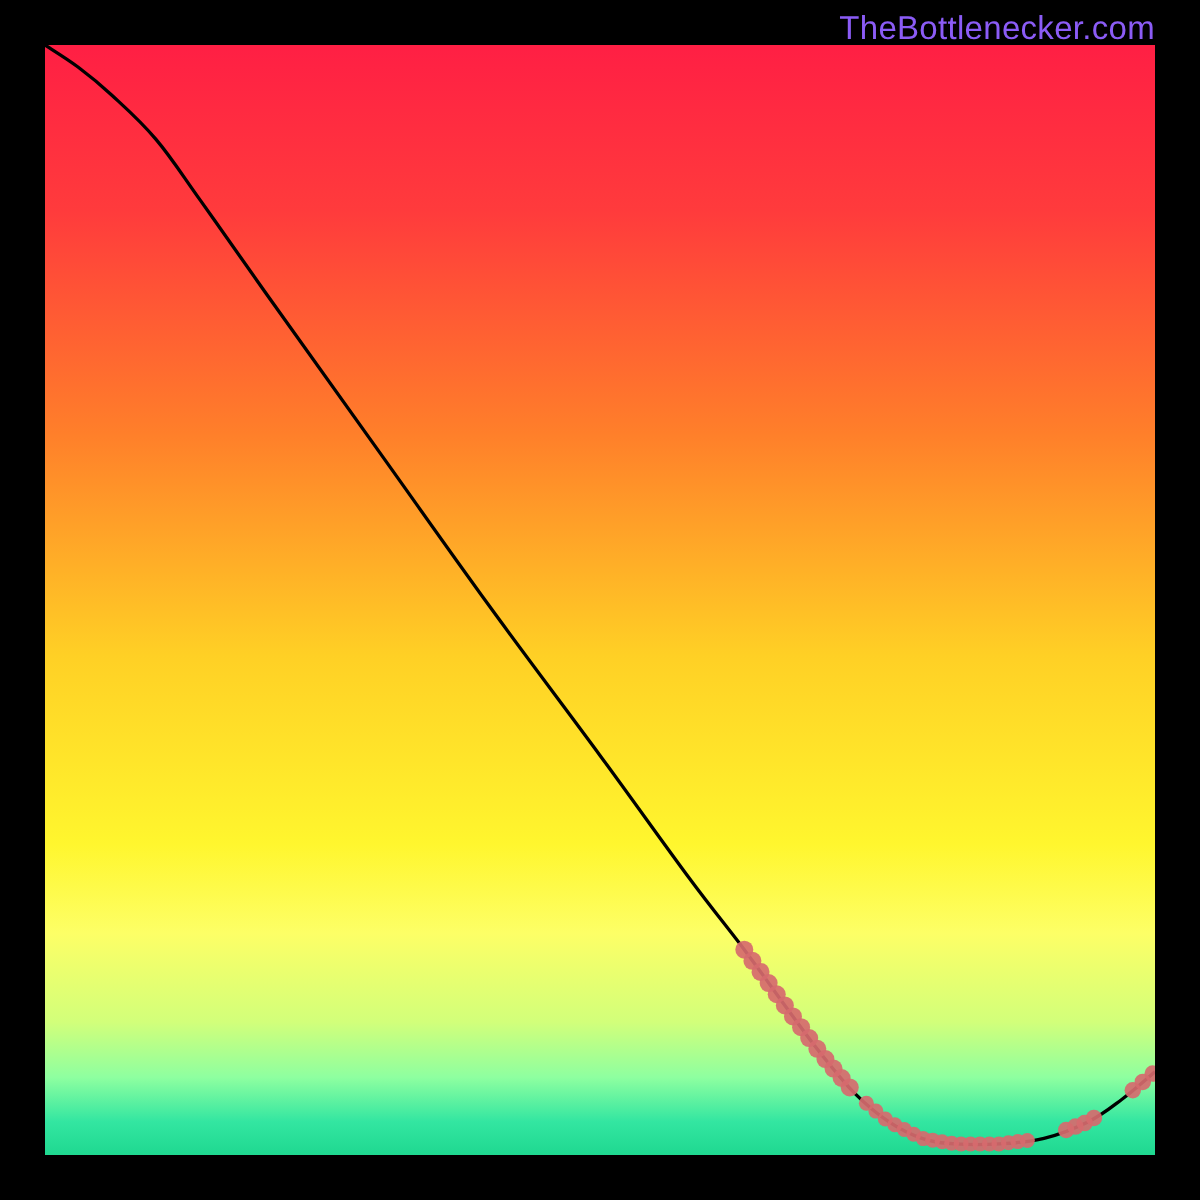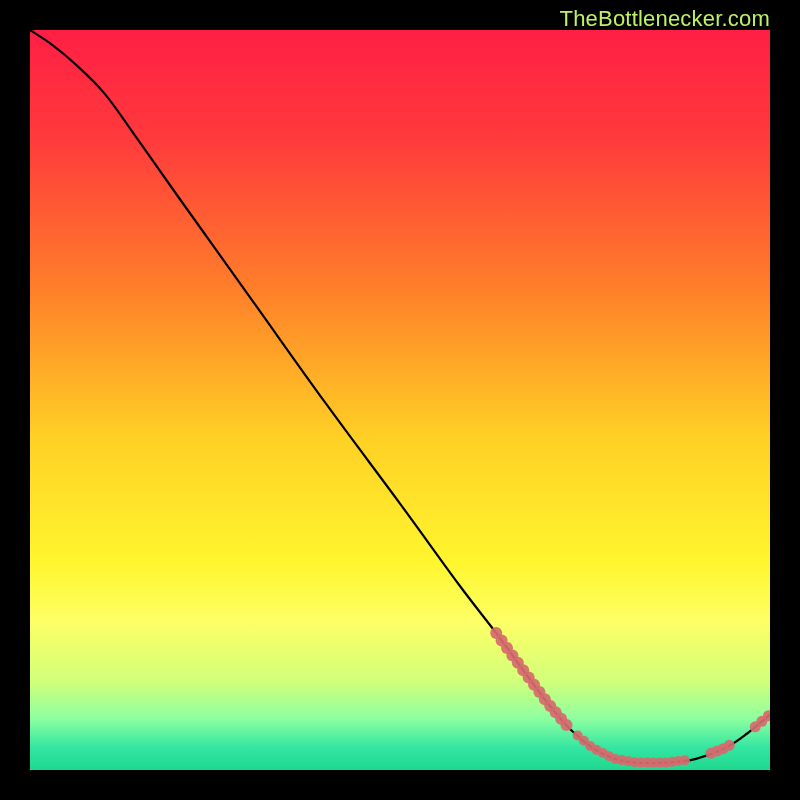--- a/index.html
+++ b/index.html
@@ -23,21 +23,21 @@
     position: absolute;
     left: 0;
     top: 0;
     width: 740px;
     height: 740px;
   }
   .source {
     position: absolute;
     top: 6px;
     right: 30px;
-    color: #bef264;
+    color: #8b5cf6;
     font-size: 22px;
     letter-spacing: 0.2px;
   }
   svg { display: block; }
 </style>
 </head>
 <body>
 
 <div class="source">TheBottlenecker.com</div>
 

